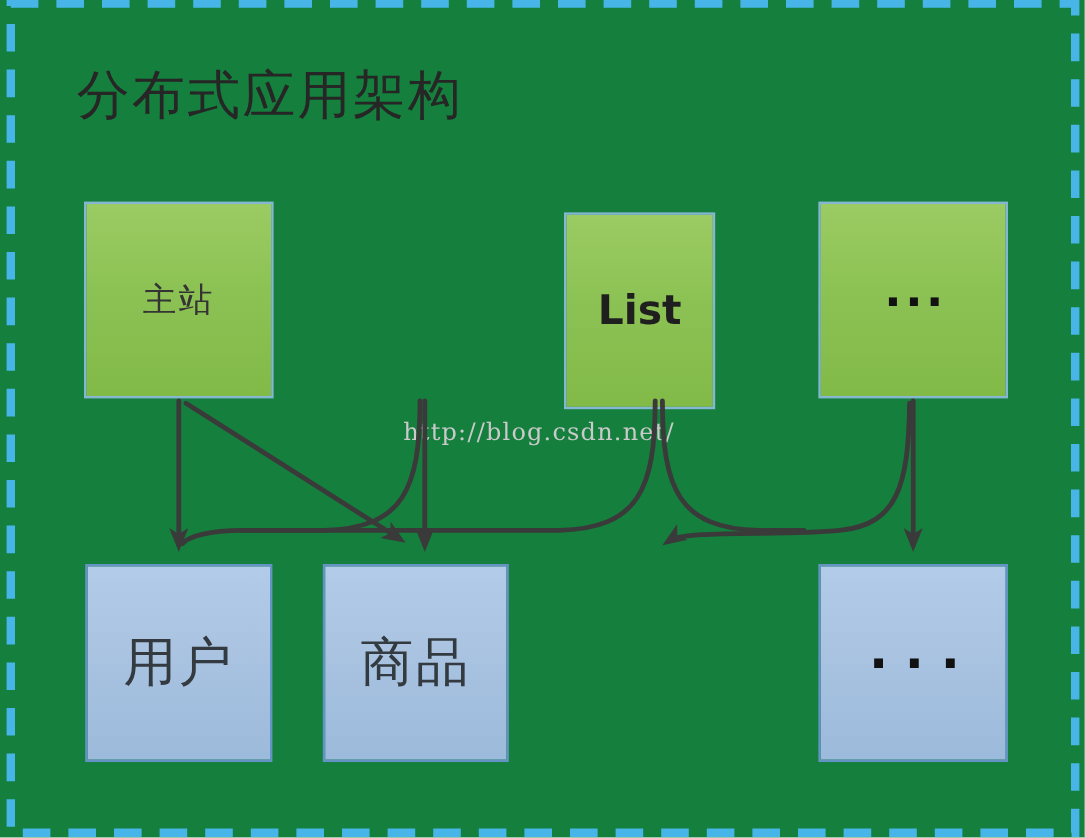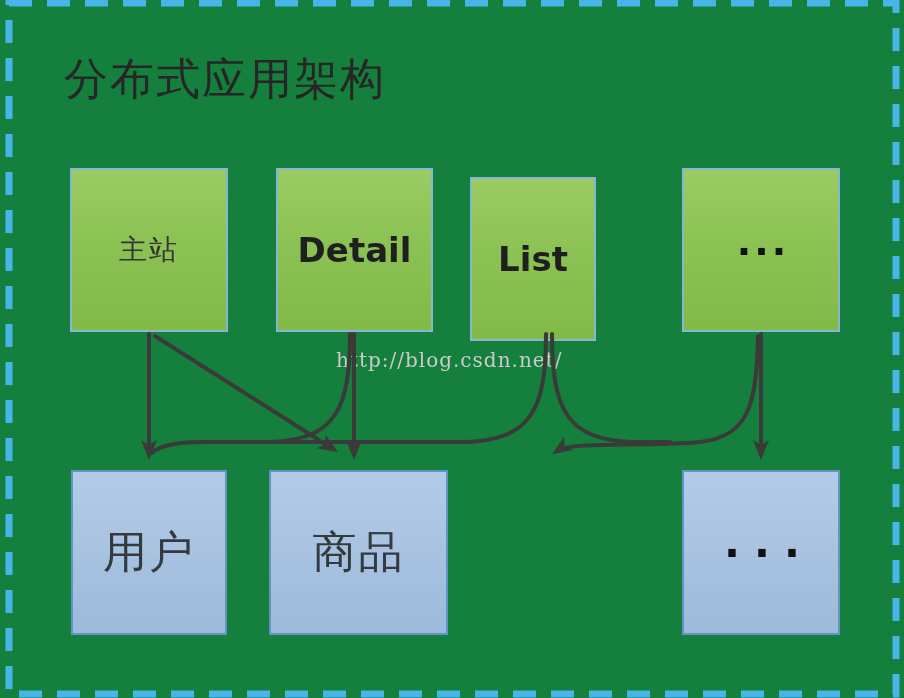--- a/index.html
+++ b/index.html
@@ -63,42 +63,39 @@
   .label-dots-wide {
     font-size: 42px; font-weight: 700; color: #111;
     letter-spacing: 14px; transform: translate(8px, -10px);
   }
   
   .n-main     { left: 70px;  top: 168px; width: 158px; height: 164px; }
   .n-detail   { left: 276px; top: 168px; width: 157px; height: 164px; }
   .n-list     { left: 470px; top: 177px; width: 126px; height: 164px; }
   .n-more     { left: 682px; top: 168px; width: 158px; height: 164px; }
   .n-users    { left: 71px;  top: 470px; width: 156px; height: 165px; }
-  .n-products { left: 269px; top: 470px; width: 179px; height: 165px; }
+  .n-products { left: 269px; top: 470px; width: 155px; height: 165px; }
   .n-orders   { left: 465px; top: 470px; width: 158px; height: 165px; }
   .n-more2    { left: 682px; top: 470px; width: 158px; height: 165px; }
 </style>
 </head>
 <body>
 
 <div class="canvas">
 
   <svg class="border-svg" viewBox="0 0 904 698" xmlns="http://www.w3.org/2000/svg">
     <rect x="9" y="3" width="887" height="691" fill="none" stroke="#47b5e8" stroke-width="7" stroke-dasharray="23 15"></rect>
   </svg>
 
   <div class="diagram-title">分布式应用架构</div>
 
   <div class="watermark">http://blog.csdn.net/</div>
 
   <div class="node node-green n-main">
     <span class="label-cjk">主站</span>
-  </div>
-  <div class="node node-green n-detail">
-    <span class="label-en">Detail</span>
   </div>
   <div class="node node-green n-list">
     <span class="label-en">List</span>
   </div>
   <div class="node node-green n-more">
     <span class="label-dots-tight">...</span>
   </div>
 
   <div class="node node-blue n-users">
     <span class="label-cjk-b">用户</span>

